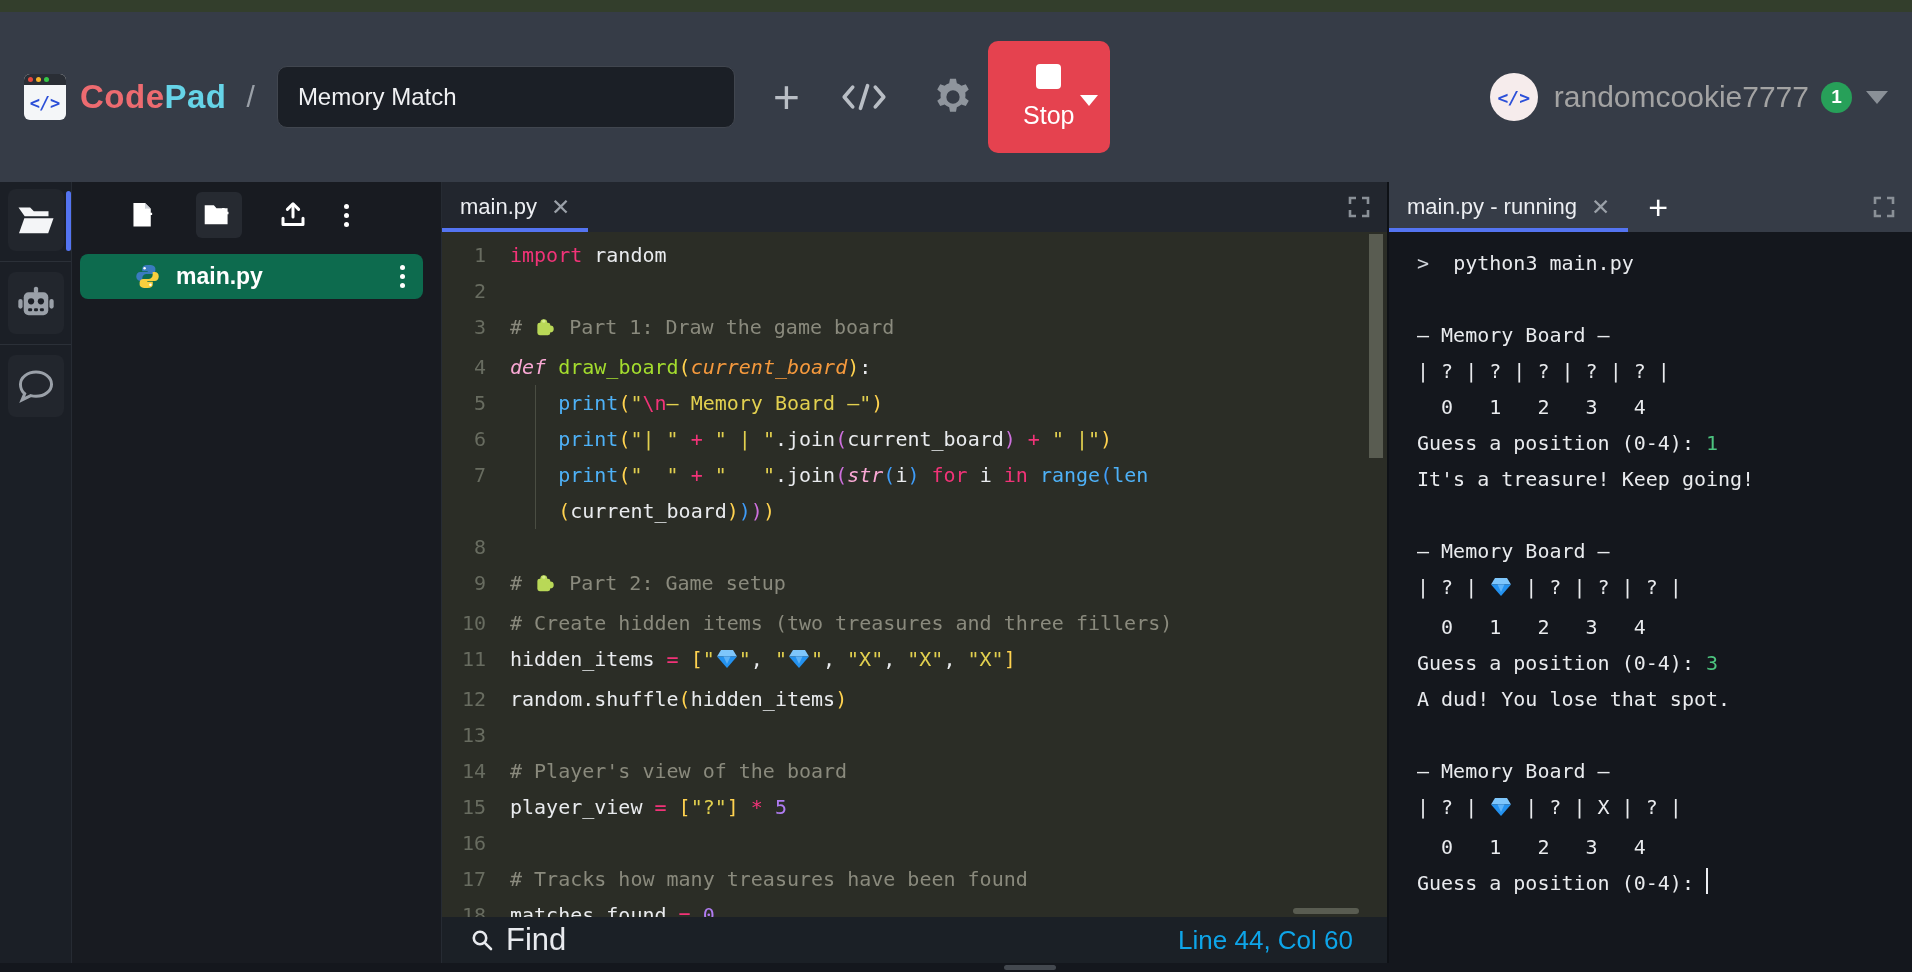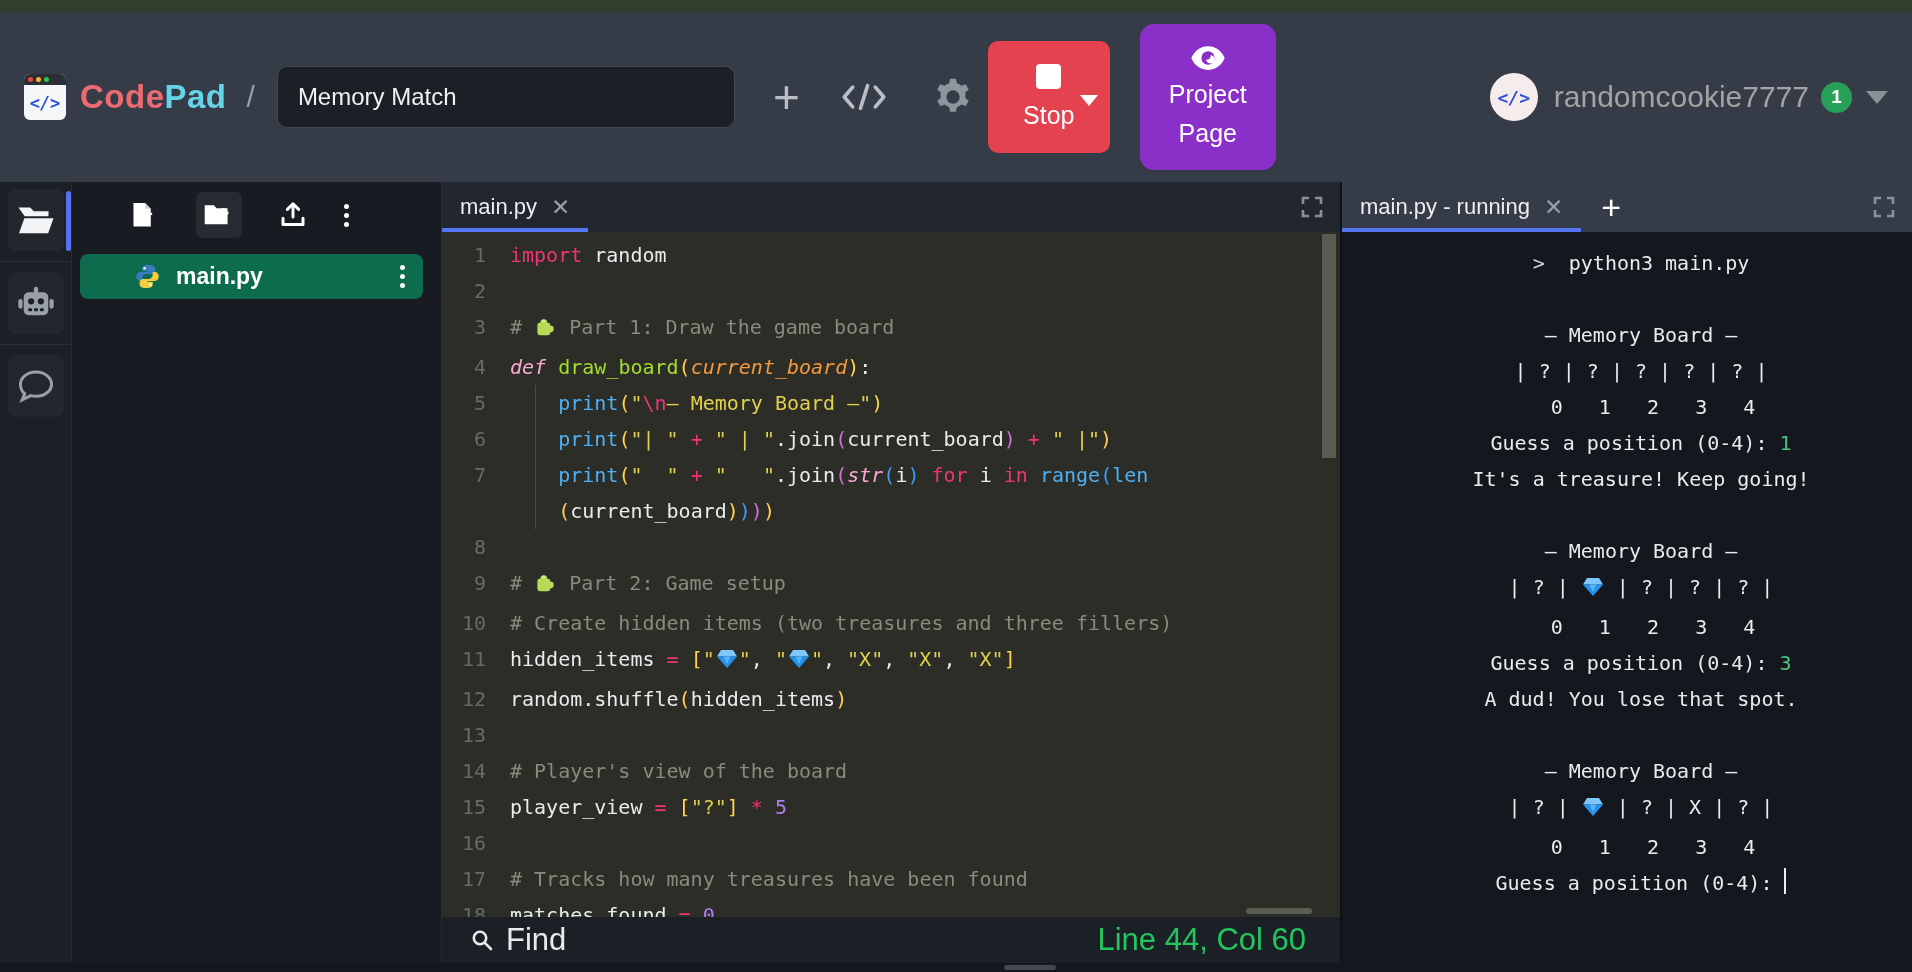--- a/index.html
+++ b/index.html
@@ -86,23 +86,23 @@
   .tk-com{color:#8a8a7d;}
   .tk-num{color:#b07cf2;}
   .tk-p1{color:#ffd24f;}
   .tk-p2{color:#cd70dd;}
   .tk-p3{color:#3f9cf7;}
   .emoji{display:inline-block;vertical-align:-4px;}
   .vscroll{position:absolute;top:2px;right:4px;width:14px;height:224px;background:#595c51;}
   .hscroll{position:absolute;bottom:3px;right:28px;width:66px;height:6px;background:#595c51;border-radius:3px;}
   .editor-statusbar{height:46px;background:var(--statusbar);display:flex;align-items:center;padding:0 34px 0 28px;}
   .find{display:flex;align-items:center;gap:12px;color:#e8eaee;font-size:31px;cursor:pointer;}
-  .cursor-pos{margin-left:auto;color:#22c55e;font-size:31px;}
+  .cursor-pos{margin-left:auto;color:#0ea5e9;font-size:26px;}
   
-  .console{width:572px;display:flex;flex-direction:column;border-left:2px solid var(--page-bg);flex:none;text-align:center;}
+  .console{width:525px;display:flex;flex-direction:column;border-left:2px solid var(--page-bg);flex:none;}
   .console-tabbar{height:50px;background:var(--header-bg);display:flex;align-items:stretch;}
   .console-plus{display:flex;align-items:center;color:#fff;font-size:34px;font-weight:300;padding:0 8px;margin-left:12px;cursor:pointer;}
   .console-body{flex:1;background:var(--console-bg);padding:13px 0 0 28px;
     font-family:"DejaVu Sans Mono",monospace;font-size:20px;overflow:hidden;}
   .console-line{line-height:36px;white-space:pre;color:#e9ebee;min-height:36px;}
   .ck-pr{color:#cfd3d9;} .ck-pl{color:#e9ebee;} .ck-in{color:#4cc47f;}
   .caret-beam{display:inline-block;width:2px;height:26px;background:#eceef2;vertical-align:-4px;}
   .bottom-strip{height:9px;background:#14171d;position:relative;}
   .bottom-dash{position:absolute;left:1004px;top:2px;width:52px;height:5px;background:#43484f;border-radius:3px;}
   svg{display:block;}
@@ -134,31 +134,20 @@
   </div>
   <div class="hicon gear-icon">
     <svg width="42" height="42" viewBox="0 0 24 24" fill="#8f959d" fill-rule="evenodd">
       <path d="M10.3 1.5h3.4l.5 2.6a8 8 0 0 1 2.6 1.5l2.5-.9 1.7 3-2 1.7a8 8 0 0 1 0 3.1l2 1.7-1.7 3-2.5-.9a8 8 0 0 1-2.6 1.5l-.5 2.6h-3.4l-.5-2.6a8 8 0 0 1-2.6-1.5l-2.5.9-1.7-3 2-1.7a8 8 0 0 1 0-3.1l-2-1.7 1.7-3 2.5.9a8 8 0 0 1 2.6-1.5zM12 8.2a3.8 3.8 0 1 0 0 7.6 3.8 3.8 0 0 0 0-7.6z"></path>
     </svg>
   </div>
   <button class="hbtn stop-btn">
     <span class="stop-square"></span>
     <span class="lbl">Stop</span>
     <span class="stop-caret"></span>
-  </button>
-  <button class="hbtn project-btn">
-    <span>
-      <svg width="38" height="30" viewBox="0 0 24 18" fill="none">
-        <path d="M12 1.5C6.5 1.5 2.7 5.5 1.5 9c1.2 3.5 5 7.5 10.5 7.5S21.3 12.5 22.5 9C21.3 5.5 17.5 1.5 12 1.5z" fill="#fff"></path>
-        <circle cx="12" cy="9" r="4.2" fill="#8a30c9"></circle>
-        <path d="M13.5 7.2a2 2 0 0 1-2.6 2.6 2.6 2.6 0 1 0 2.6-2.6z" fill="#fff"></path>
-      </svg>
-    </span>
-    <span class="lbl">Project</span>
-    <span class="lbl">Page</span>
   </button>
   <div class="user-cluster">
     <div class="avatar">&lt;/&gt;</div>
     <div class="username">randomcookie7777</div>
     <div class="badge">1</div>
     <div class="user-caret"></div>
   </div>
 </div>
 
 <div class="main">

